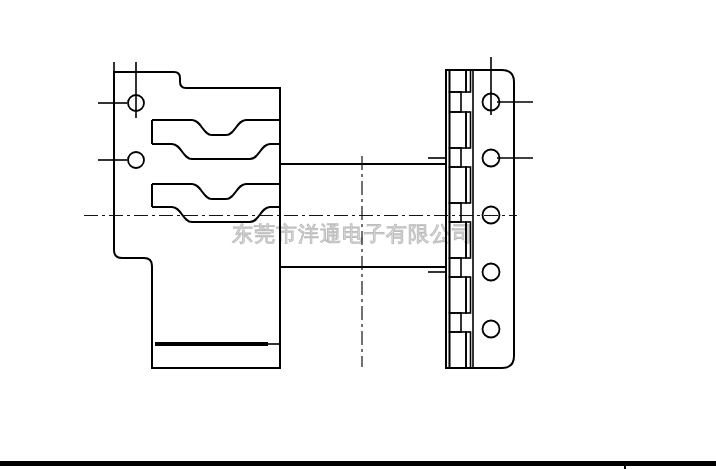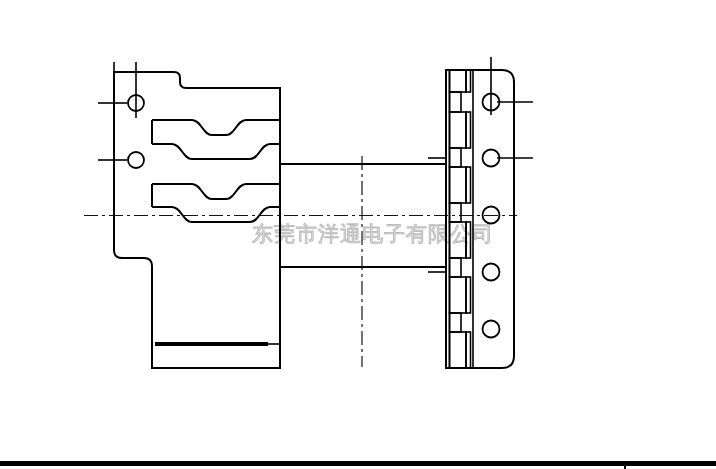--- a/index.html
+++ b/index.html
@@ -5,21 +5,21 @@
   html,body{margin:0;padding:0;background:#ffffff;}
   #stage{
     position:relative;
     width:716px;height:469px;
     background:#ffffff;
     overflow:hidden;
     font-family:"DejaVu Sans","Liberation Sans",sans-serif;
   }
   #watermark{
     position:absolute;
-    left:252px;top:220px;
+    left:232px;top:220px;
     width:240px;
     font-size:21px;
     letter-spacing:1px;
     white-space:nowrap;
     color:#e9e9e9;
     -webkit-text-stroke:1px #bdbdbd;
     text-stroke:1px #bdbdbd;
     z-index:1;
     user-select:none;
   }

